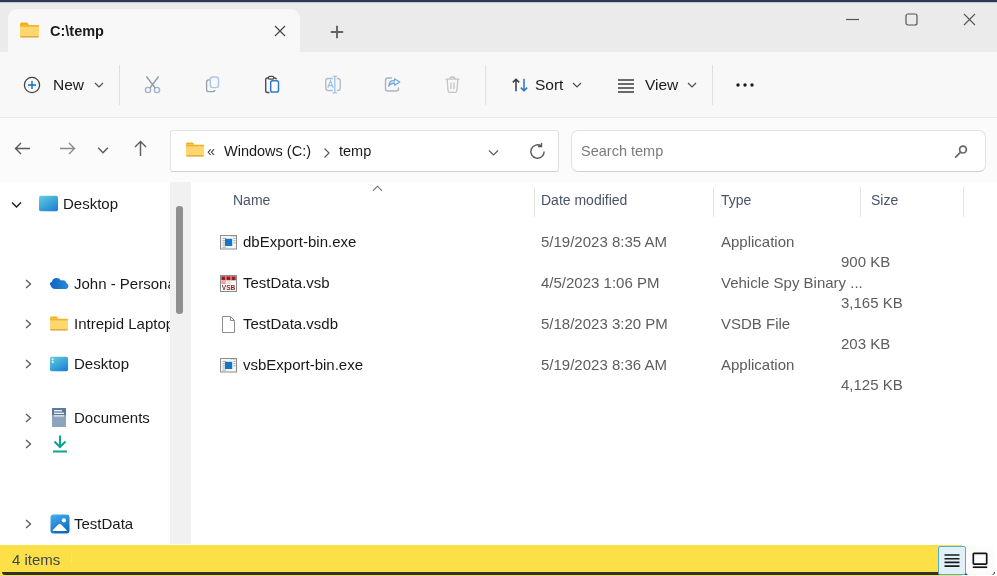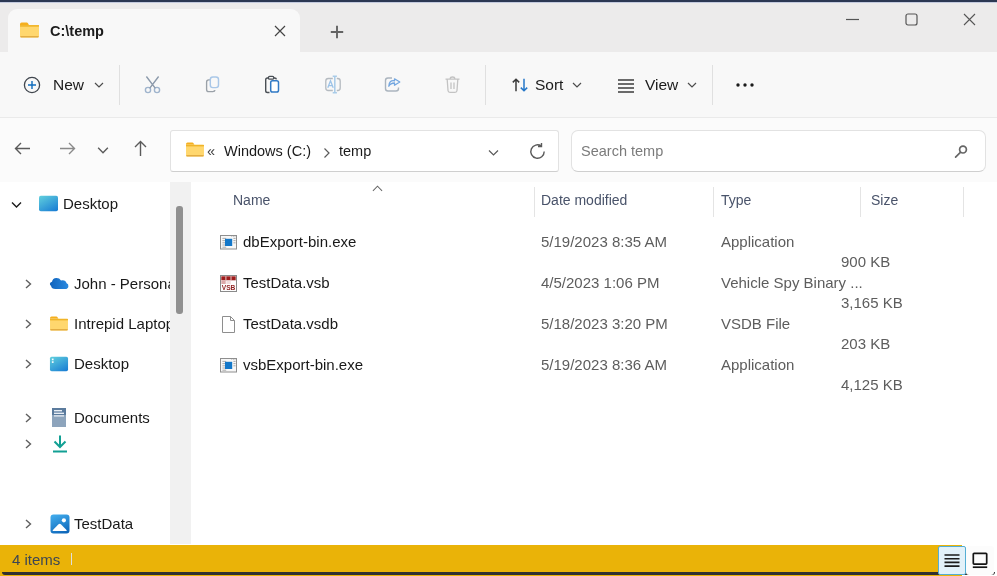--- a/index.html
+++ b/index.html
@@ -37,21 +37,21 @@
 .filearea { position:absolute; left:196px; top:0; width:801px; height:363px; }
 .fhead { position:absolute; left:0; top:6px; width:790px; height:26px; font-size:14px; color:#49536a; }
 .fhead .hsep { position:absolute; top:-1px; width:1px; height:30px; background:#e4e4e4; }
 .frow { position:absolute; left:0; width:780px; height:41px; font-size:15px; }
 .frow .fic { position:absolute; left:24px; top:12px; width:17px; height:17px; }
 .frow .fname { position:absolute; left:47px; top:11px; color:#191919; }
 .frow .fdate { position:absolute; left:345px; top:11px; color:#5d5d5d; }
 .frow .ftype { position:absolute; left:525px; top:11px; color:#5d5d5d; }
 .frow .fsize { position:absolute; left:645px; top:11px; width:114px; text-align:left; color:#5d5d5d;margin-top:20px; }
 
-.status { position:absolute; left:0; top:545px; width:962px; height:31px; background:#eab308; }
+.status { position:absolute; left:0; top:545px; width:962px; height:31px; background:#fde047; }
 .status .cnt { position:absolute; left:12px; top:6px; font-size:15px; color:#3c4654; }
 .status .ssep { position:absolute; left:71px; top:8px; width:1px; height:12px; background:#dedede; }
 .botline { position:absolute; left:2px; top:572px; width:993px; height:3px; background:#303030; border-radius:0 0 4px 4px; z-index:1; }
 .vbtn1 { position:absolute; left:938px; top:546px; width:28px; height:29px; background:#e2f1f9; border:1.5px solid #54aed4; border-radius:2px; z-index:2; }
 .vbtn2 { position:absolute; left:966px; top:546px; width:28px; height:29px; background:#fcfcfc; border-radius:3px; z-index:2; }
 </style>
 </head>
 <body>
 <div class="win">
   <div class="titlebar"></div>

